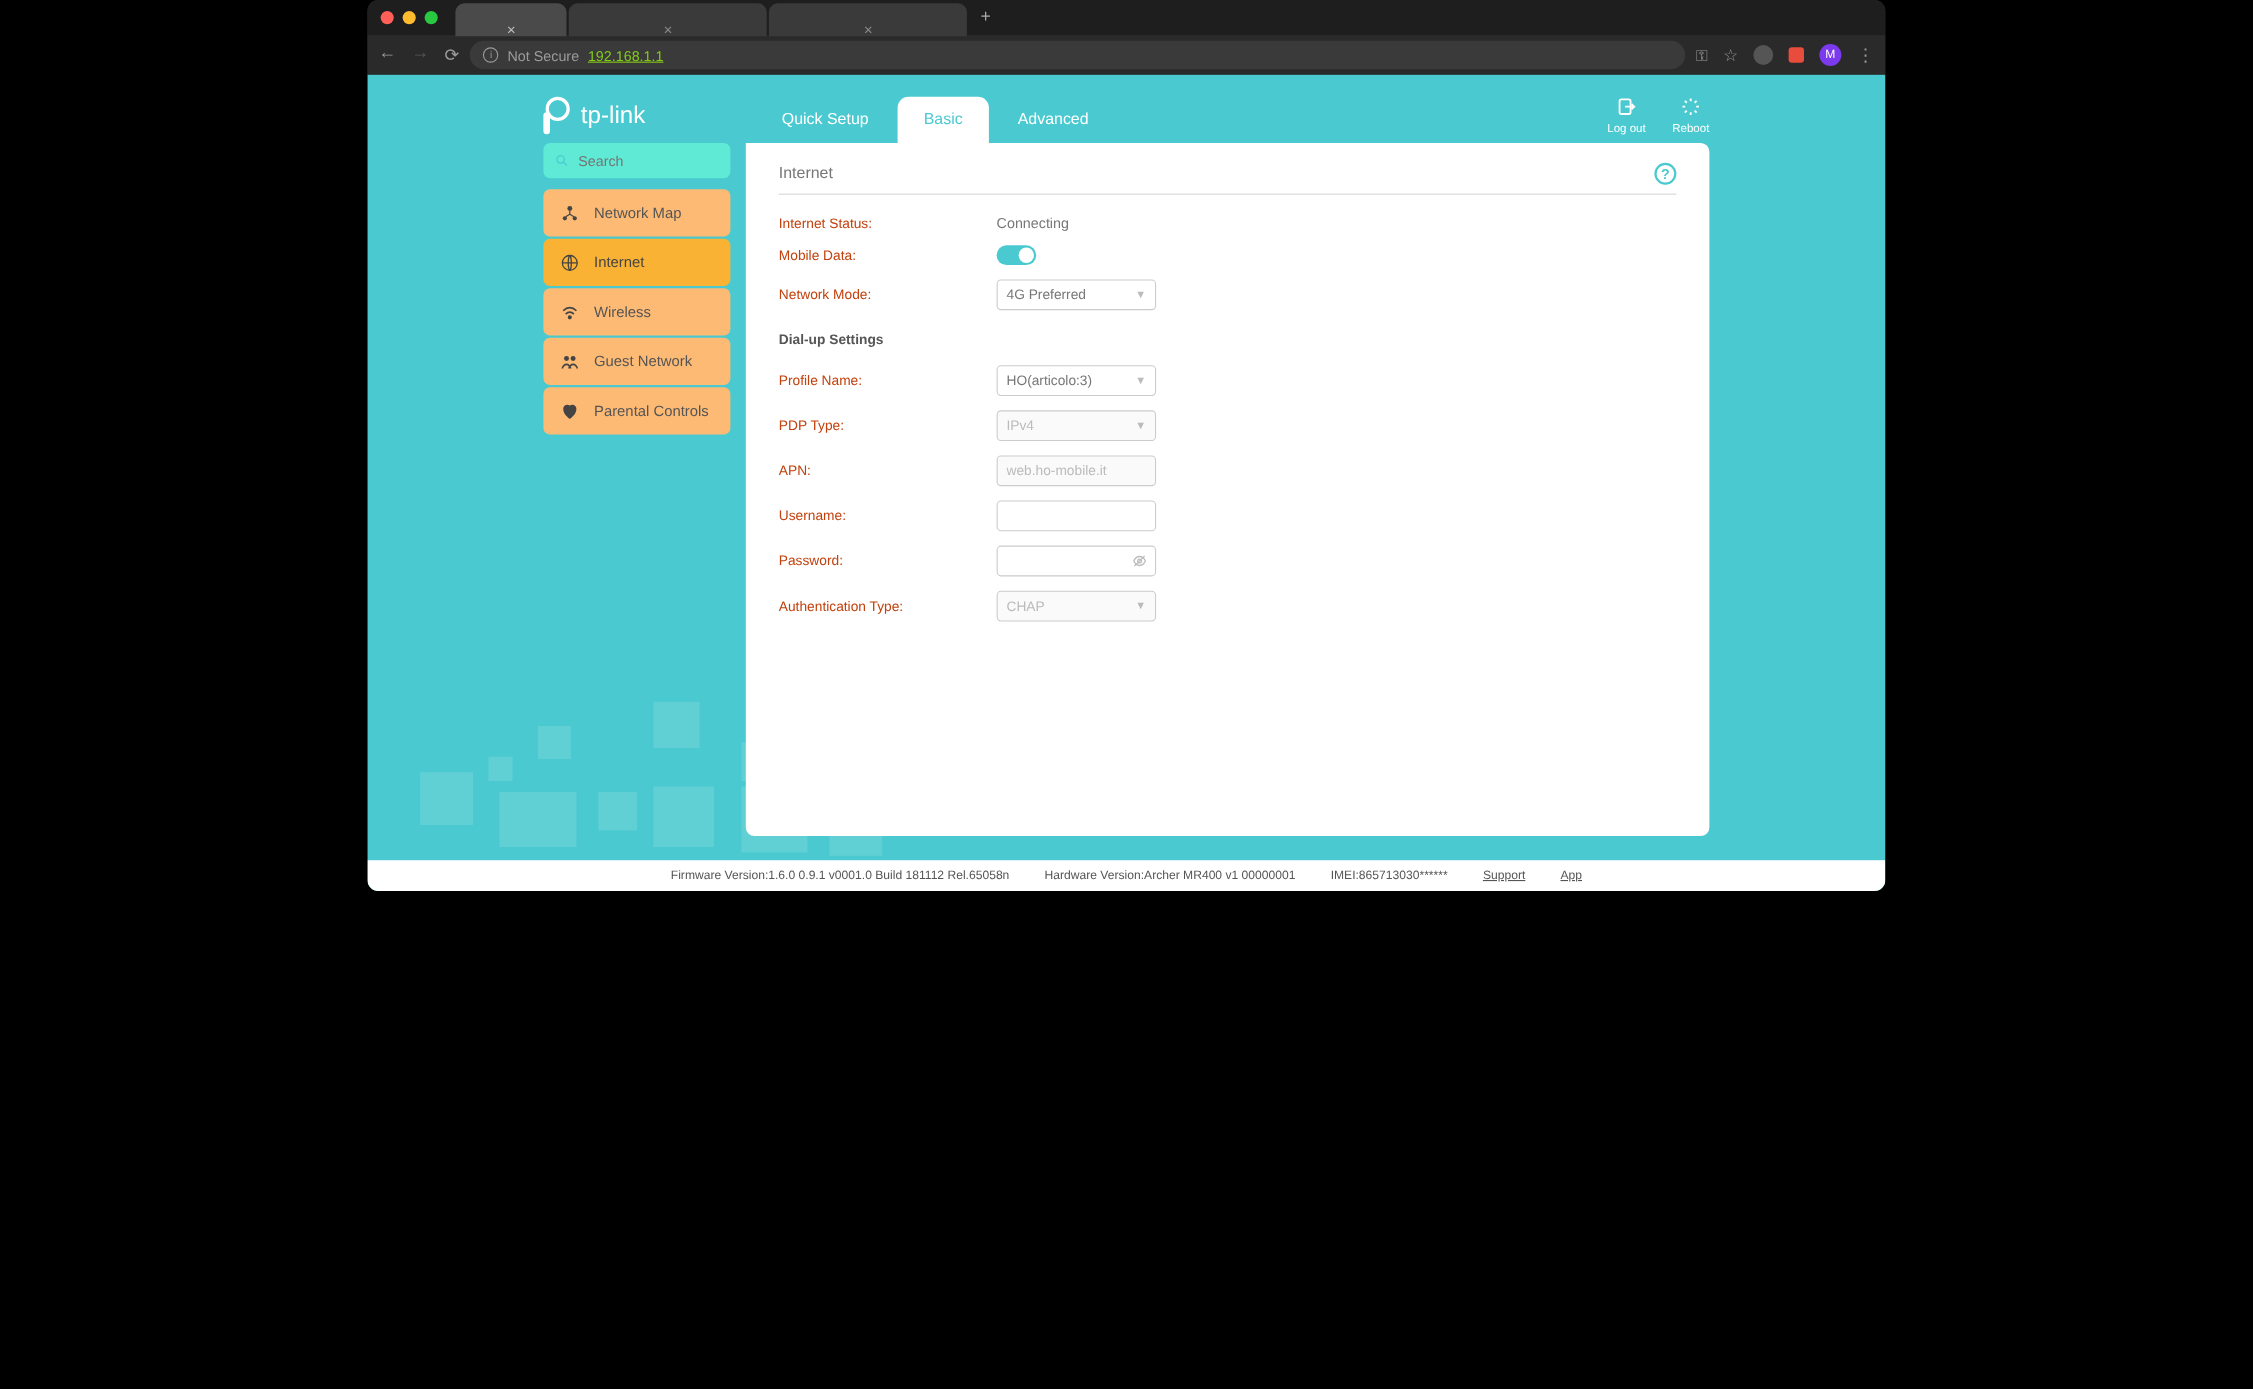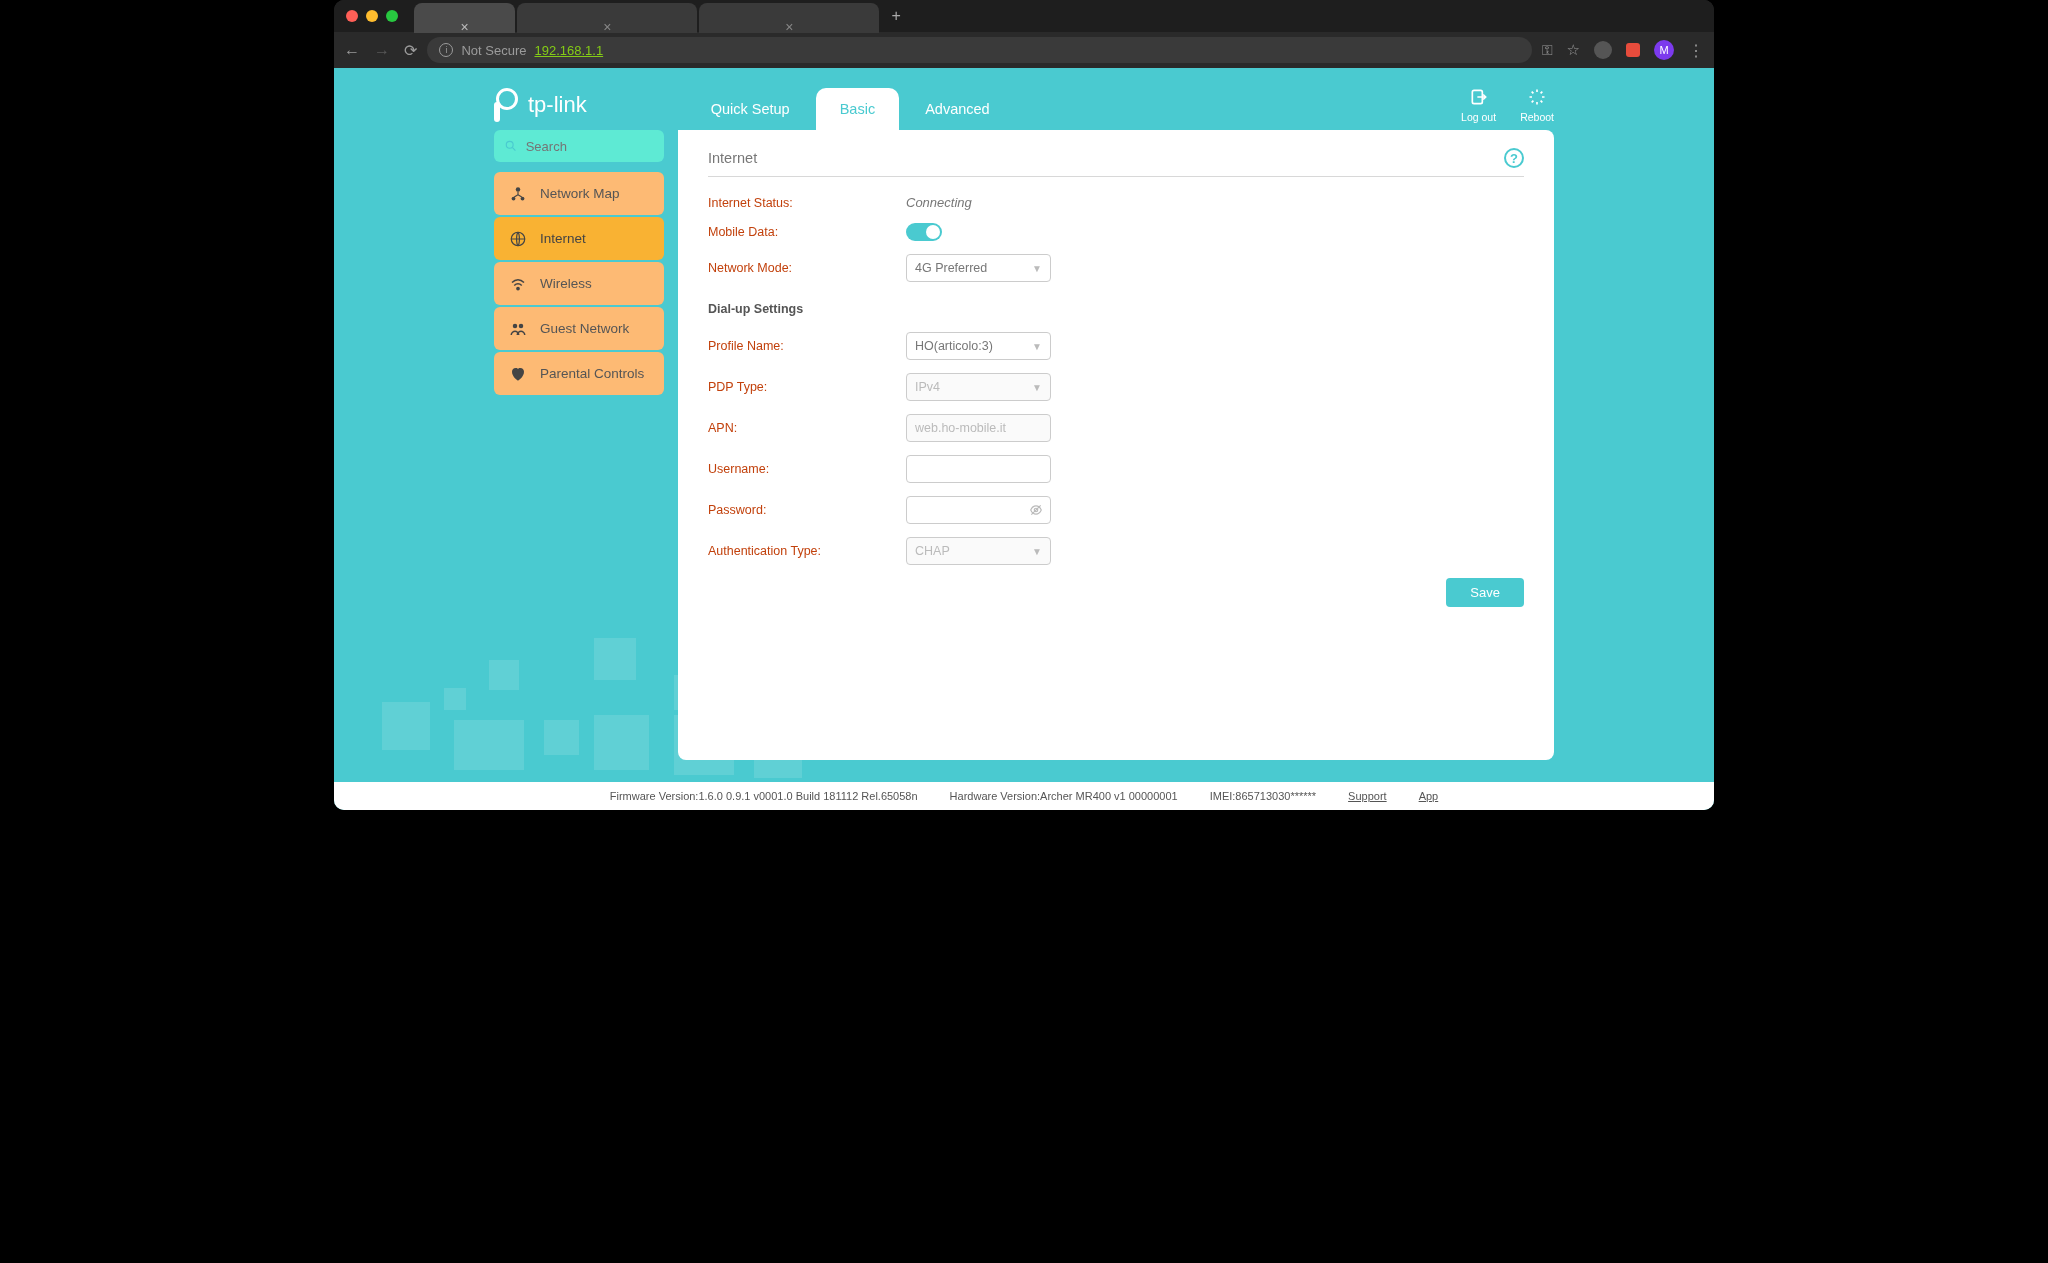--- a/index.html
+++ b/index.html
@@ -74,21 +74,21 @@
 
 
 .panel { flex: 1; background: #fff; border-radius: 0 8px 8px 8px; min-height: 630px; padding: 18px 30px; position: relative; }
 .panel-header { display: flex; align-items: center; justify-content: space-between; border-bottom: 1px solid #d8d8d8; padding-bottom: 8px; margin-bottom: 18px; }
 .panel-title { color: #777; font-size: 14.5px; }
 .help-icon { width: 20px; height: 20px; border: 2px solid #4acad0; border-radius: 50%; color: #4acad0; display: flex; align-items: center; justify-content: center; font-size: 13px; font-weight: bold; cursor: pointer; }
 
 .form-row { display: flex; align-items: center; margin-bottom: 13px; font-size: 12.5px; }
 .form-label { width: 198px; color: #c2410c; }
 .form-value { color: #777; }
-.form-value.status { font-size: 13px; font-style: italic; }
+.form-value.status { font-size: 13px; }
 
 
 .toggle { width: 36px; height: 18px; background: #4acad0; border-radius: 10px; position: relative; cursor: pointer; }
 .toggle::after { content: ''; position: absolute; width: 14px; height: 14px; background: #fff; border-radius: 50%; top: 2px; right: 2px; }
 
 
 .dropdown { width: 145px; height: 28px; border: 1px solid #ccc; border-radius: 4px; display: flex; align-items: center; justify-content: space-between; padding: 0 8px; font-size: 12.5px; color: #777; cursor: pointer; background: #fff; }
 .dropdown.disabled { color: #bbb; background: #fafafa; }
 .dropdown .dd-arrow { font-size: 10px; color: #bbb; }
 
@@ -332,23 +332,20 @@
           </div>
 
           <div class="form-row">
             <span class="form-label">Authentication Type:</span>
             <div class="dropdown disabled">
               <span>CHAP</span>
               <span class="dd-arrow">▼</span>
             </div>
           </div>
 
-          <div class="save-row">
-            <button class="save-btn">Save</button>
-          </div>
 
         </div>
       </div>
     </div>
 
     <div class="footer">
       <span>Firmware Version:1.6.0 0.9.1 v0001.0 Build 181112 Rel.65058n</span>
       <span>Hardware Version:Archer MR400 v1 00000001</span>
       <span>IMEI:865713030******</span>
       <a>Support</a>

